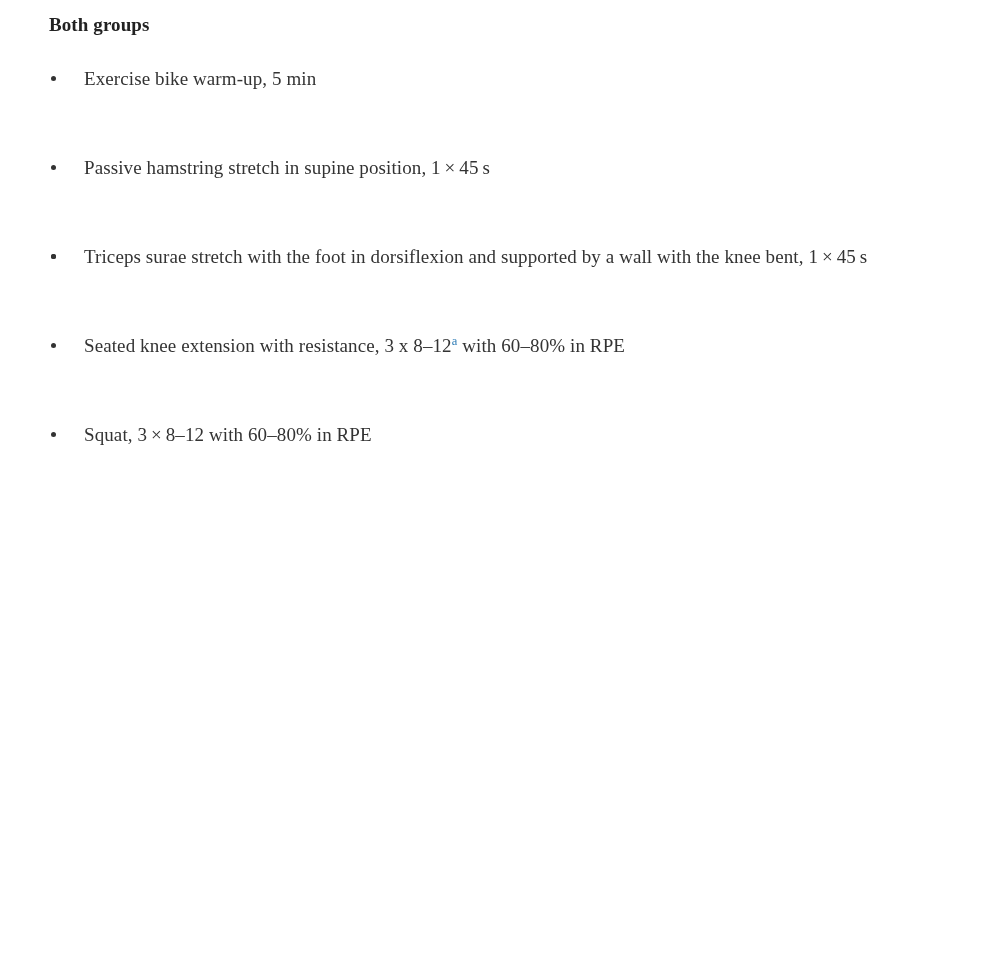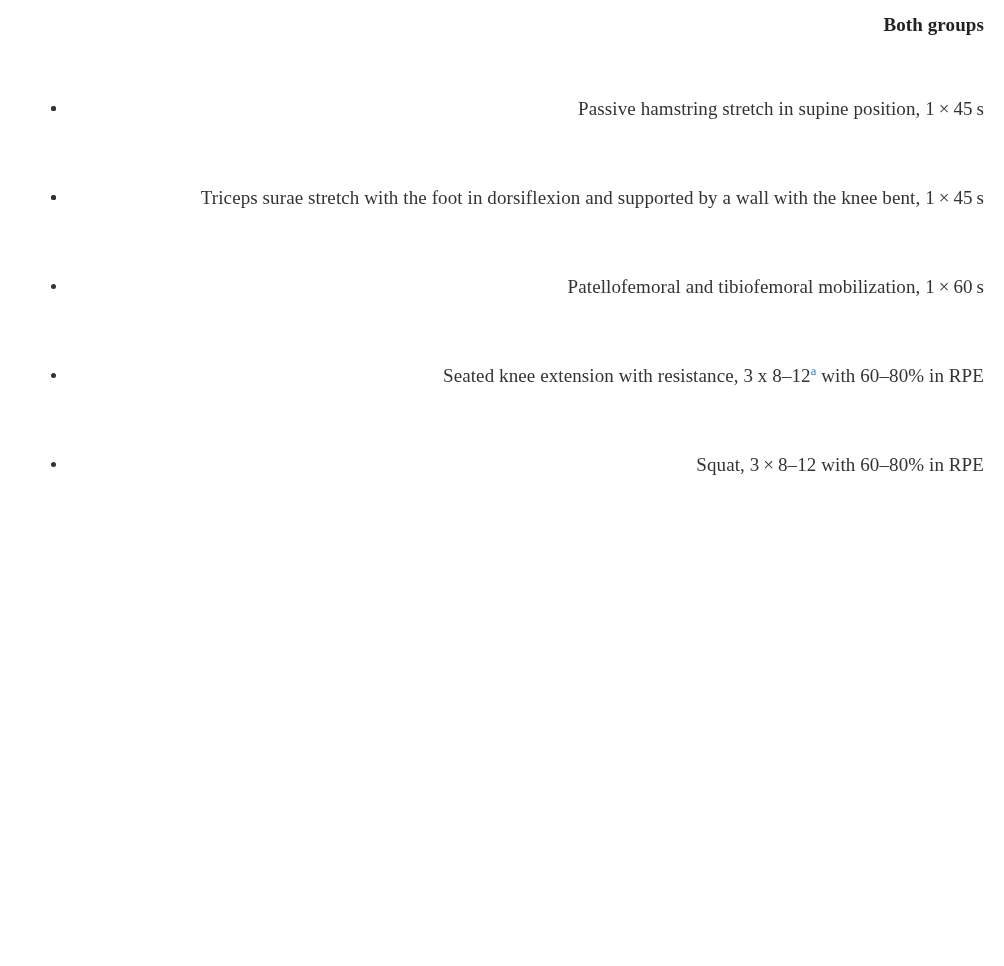--- a/index.html
+++ b/index.html
@@ -1,15 +1,15 @@
 <!DOCTYPE html>
 <html><head>
 <meta charset="utf-8">
 <style>
-  * { margin: 0; padding: 0; box-sizing: border-box; text-align: right; }
+  * { margin: 0; padding: 0; box-sizing: border-box; }
   html, body {
     width: 1004px;
     height: 966px;
     background: #ffffff;
     font-family: "Liberation Serif", "DejaVu Serif", serif;
     overflow: hidden;
   }
   .page {
     width: 1004px;
     height: 966px;
@@ -60,41 +60,38 @@
 <body>
 
 <div class="page">
 
   <h3 class="section-heading">Both groups</h3>
 
   <ul class="exercise-list">
 
     <li>
       <span class="bullet-dot"></span>
+      <span>Exercise bike warm-up, 5 min</span>
     </li>
 
     <li>
       <span class="bullet-dot"></span>
       <span>Passive hamstring stretch in supine position, 1 × 45 s</span>
     </li>
 
 
     <li>
       <span class="bullet-dot"></span>
     </li>
 
     <li>
       <span class="bullet-dot"></span>
       <span>Triceps surae stretch with the foot in dorsiflexion and supported by a wall with the knee bent, 1 × 45 s</span>
     </li>
 
-    <li>
-      <span class="bullet-dot"></span>
-      <span>Patellofemoral and tibiofemoral mobilization, 1 × 60 s</span>
-    </li>
 
     <li>
       <span class="bullet-dot"></span>
       <span>Seated knee extension with resistance, 3 x 8–12</span><sup class="footnote-link">a</sup><span> with 60–80% in RPE</span>
     </li>
 
 
 
     <li>
       <span class="bullet-dot"></span>

